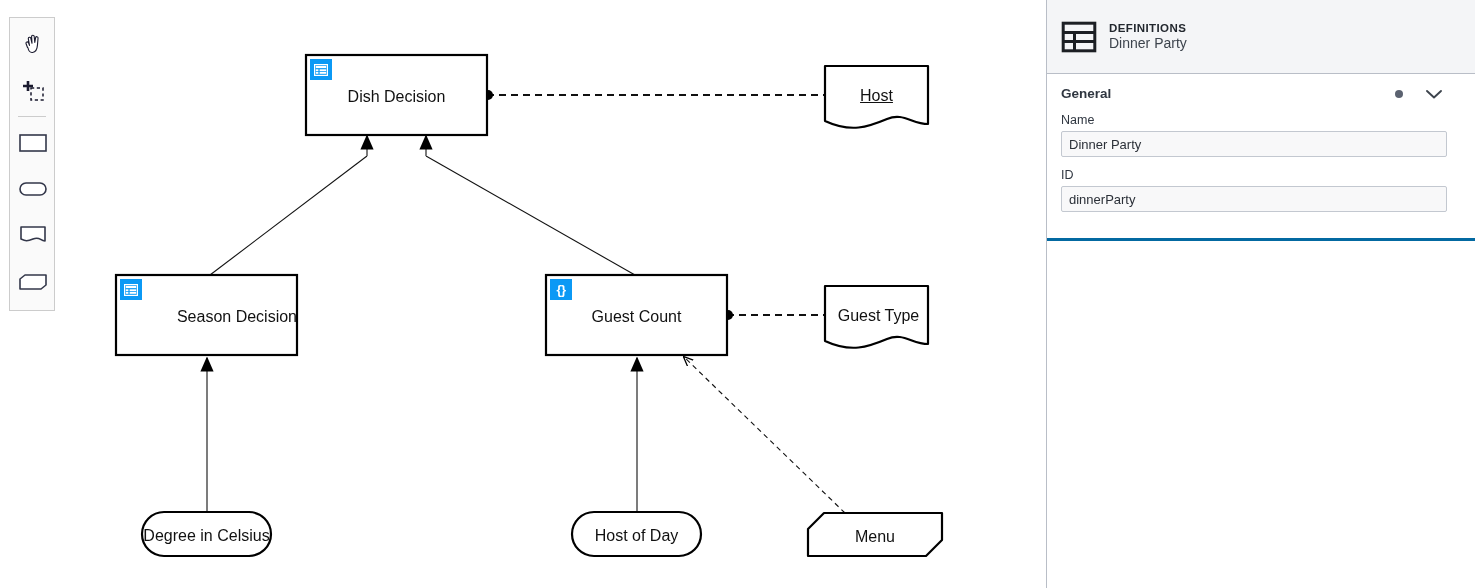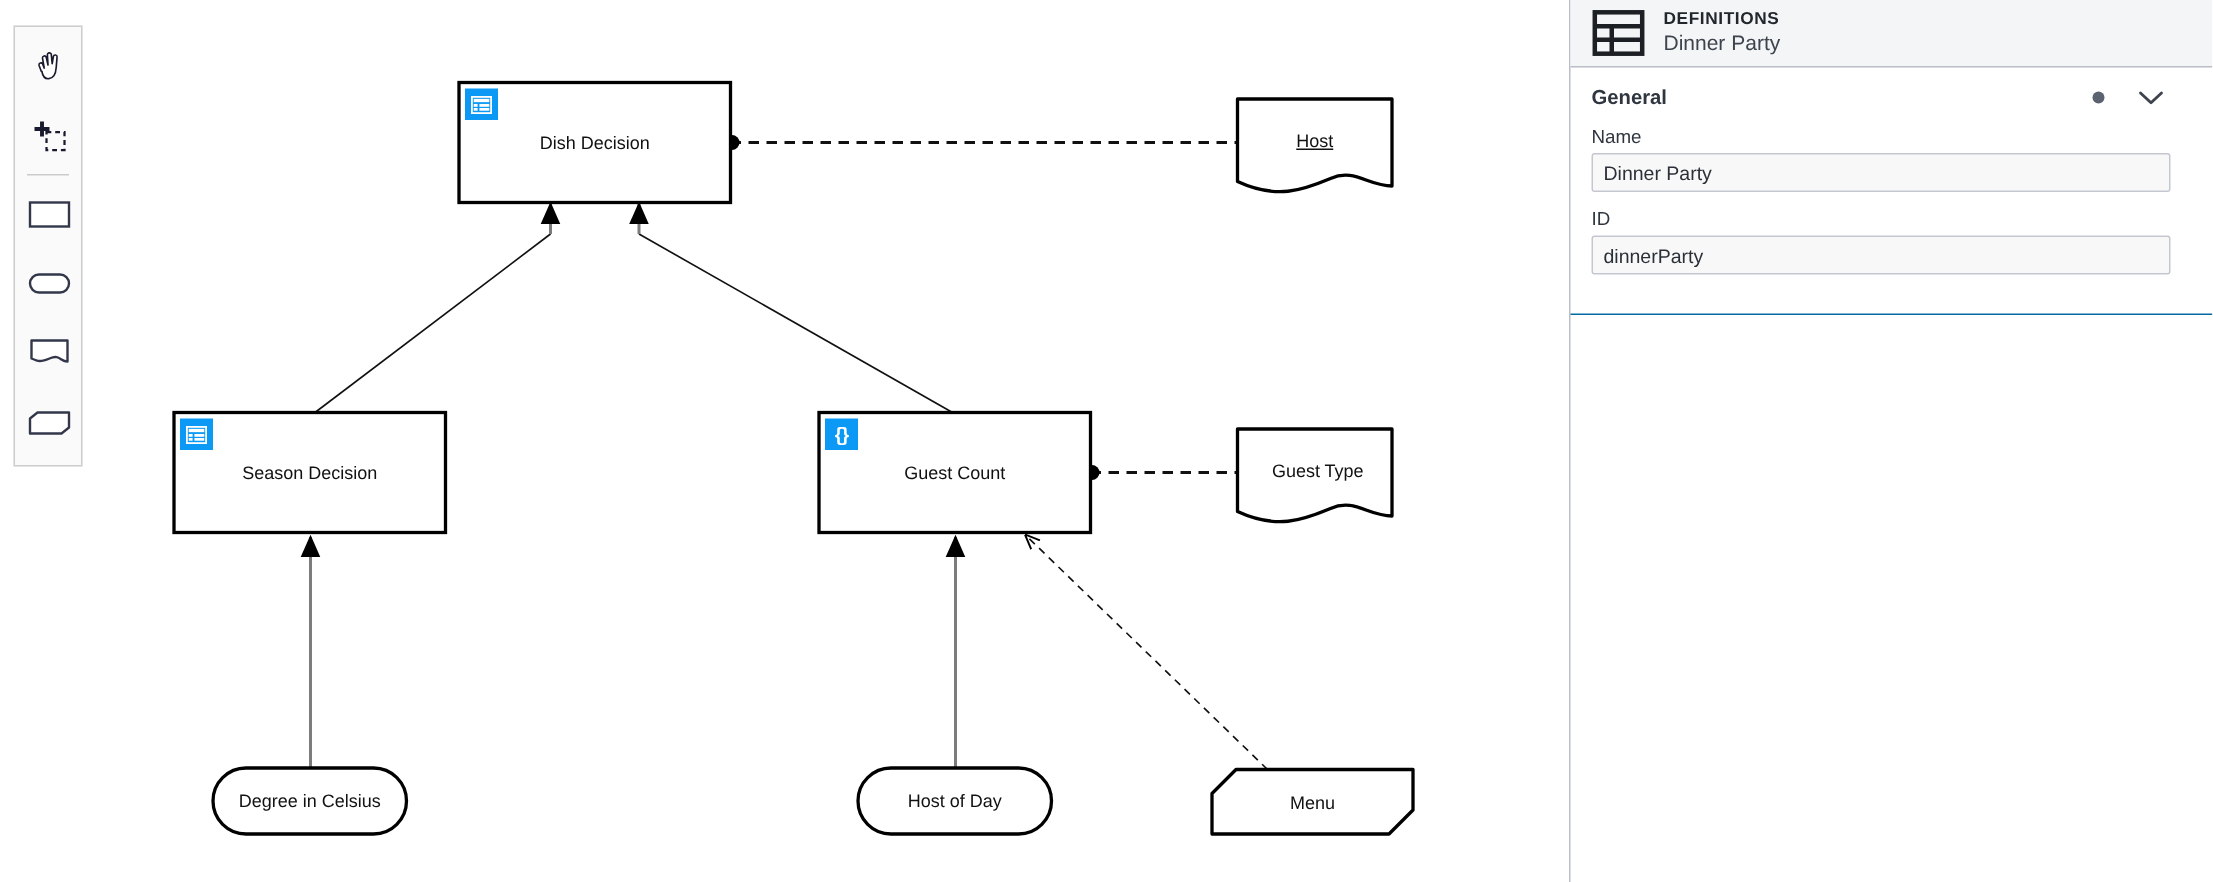--- a/index.html
+++ b/index.html
@@ -47,21 +47,21 @@
     position: absolute;
     left: 0; top: 0;
     width: 1046px;
     height: 588px;
     overflow: hidden;
   }
   #canvas-svg { position: absolute; left: 0; top: 0; }
 
   .node-label {
     position: absolute;
-    font-size: 12px;
+    font-size: 16px;
     color: #111111;
     text-align: center;
     pointer-events: none;
     white-space: nowrap;
     font-family: "Liberation Sans", sans-serif;
   }
 
   .badge {
     position: absolute;
     width: 22px;
@@ -88,41 +88,41 @@
     width: 429px;
     height: 588px;
     background: #ffffff;
     border-left: 1px solid #b9bec7;
     box-sizing: border-box;
   }
   #panel-header {
     display: flex;
     align-items: center;
     gap: 12px;
-    height: 45px;
+    height: 74px;
     padding: 0 14px;
     background: #f4f5f7;
     border-bottom: 1px solid #b9bec7;
     box-sizing: border-box;
   }
   #panel-header .htext { line-height: 1.25; }
   .hdr-kind {
     font-size: 11.5px;
     font-weight: bold;
     color: #22272e;
     letter-spacing: 0.4px;
   }
   .hdr-name {
     font-size: 14px;
     color: #3d444d;
   }
   #panel-body {
     padding: 12px 28px 0 14px;
     box-sizing: border-box;
-    border-bottom: 1px solid #0369a1;
+    border-bottom: 3px solid #0369a1;
     padding-bottom: 14px;
   }
   .group-head {
     display: flex;
     align-items: center;
     justify-content: space-between;
     margin-bottom: 12px;
   }
   .group-title {
     font-size: 13.5px;
@@ -290,21 +290,21 @@
         <rect x="1.8" y="8.0" width="2.6" height="1.8" fill="#ffffff"></rect>
         <rect x="5.6" y="8.0" width="6.6" height="1.8" fill="#ffffff"></rect>
       </svg>
     </div>
 
     <div class="badge" style="left:550px; top:279px;">
       <span class="badge-literal">{}</span>
     </div>
 
     <div class="node-label" style="left:306px; top:88px; width:181px;">Dish Decision</div>
-    <div class="node-label" style="left:116px; top:308px; width:181px;">Season Decision</div>
+    <div class="node-label" style="left:116px; top:308px; width:181px;text-align:right;">Season Decision</div>
     <div class="node-label" style="left:546px; top:308px; width:181px;">Guest Count</div>
     <div class="node-label" style="left:825px; top:87px; width:103px;text-decoration:underline;">Host</div>
     <div class="node-label" style="left:825px; top:307px; width:107px;">Guest Type</div>
     <div class="node-label" style="left:142px; top:527px; width:129px;">Degree in Celsius</div>
     <div class="node-label" style="left:572px; top:527px; width:129px;">Host of Day</div>
     <div class="node-label" style="left:808px; top:528px; width:134px;">Menu</div>
   </div>
 
   <div id="panel">
 

